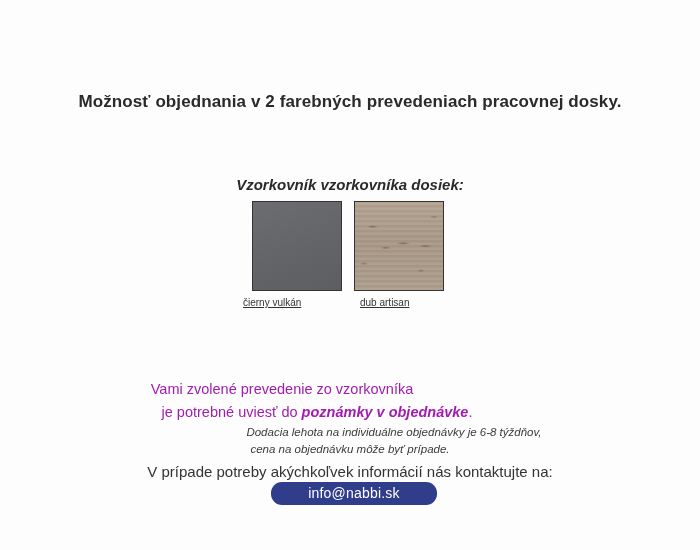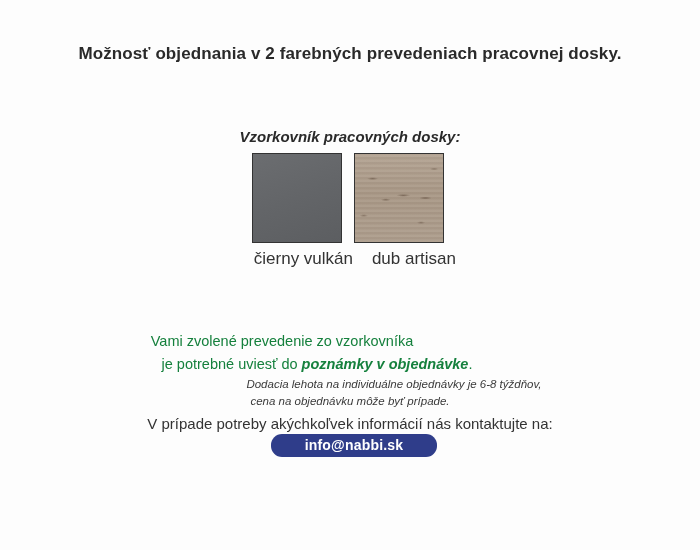--- a/index.html
+++ b/index.html
@@ -8,21 +8,21 @@
     }
     body {
       width: 700px;
       height: 550px;
       background: #fdfdfd;
       position: relative;
       overflow: hidden;
       font-family: "Liberation Sans", "DejaVu Sans", sans-serif;
       color: #2b2b2b;
     }
-    .abs { position: absolute; }
+    .abs { position: absolute; margin-top: 48px; }
     .headline {
       left: 0; width: 700px; top: 44px;
       text-align: center;
       font-size: 17px;
       font-weight: bold;
       color: #2a2a2a;
       letter-spacing: 0.1px;
     }
     .swatch-title {
       left: 0; width: 700px; top: 128px;
@@ -51,32 +51,33 @@
         radial-gradient(ellipse 7px 2px at 35% 52%, rgba(80,60,45,0.5), transparent 70%),
         radial-gradient(ellipse 6px 2px at 90% 17%, rgba(90,70,55,0.45), transparent 70%),
         radial-gradient(ellipse 6px 2px at 10% 70%, rgba(90,70,55,0.45), transparent 70%),
         radial-gradient(ellipse 6px 2px at 75% 78%, rgba(90,70,55,0.45), transparent 70%),
         repeating-linear-gradient(0deg, rgba(255,255,255,0.05) 0px, rgba(255,255,255,0.05) 2px, rgba(0,0,0,0.03) 3px, rgba(0,0,0,0.03) 5px),
         linear-gradient(180deg, #b3a392 0%, #a99886 45%, #ad9d8c 100%);
     }
     .swatch-label {
       top: 249px;
       width: 110px;
-      text-align: right;
-      font-size: 17px;
+      text-align: left;
+      font-size: 10px;
       color: #333;
+      text-decoration: underline;
     }
     .swatch-label.gray { left: 243px; }
-    .swatch-label.wood { left: 346px; }
+    .swatch-label.wood { left: 360px; }
 
     .info1, .info2 {
       left: 0; width: 564px;
       text-align: center;
       font-size: 14.5px;
-      color: #15803d;
+      color: #a21caf;
     }
     .info1 { top: 333px; }
     .info2 { top: 356px; padding-left: 35px; }
     .info2 b { font-style: italic; font-weight: bold; }
     .note1, .note2 {
       left: 0; width: 700px;
       text-align: center;
       font-size: 11.5px;
       font-style: italic;
       color: #3a3a3a;
@@ -88,34 +89,34 @@
       text-align: center;
       font-size: 15px;
       color: #333;
     }
     .email-btn {
       left: 271px; top: 434px;
       width: 166px; height: 23px;
       background: #2f3d8a;
       border-radius: 11px;
       color: #ffffff;
-      font-weight: bold;
+      font-weight: normal;
       font-size: 14px;
       text-align: center;
       line-height: 23px;
       text-decoration: none;
       letter-spacing: 0.2px;
     }
   </style>
 </head>
 <body>
 
 <div class="abs headline">Možnosť objednania v 2 farebných prevedeniach pracovnej dosky.</div>
 
-<div class="abs swatch-title">Vzorkovník pracovných dosky:</div>
+<div class="abs swatch-title">Vzorkovník vzorkovníka dosiek:</div>
 
 <div class="abs swatch gray"></div>
 <div class="abs swatch wood"></div>
 
 <div class="abs swatch-label gray">čierny vulkán</div>
 <div class="abs swatch-label wood">dub artisan</div>
 
 <div class="abs info1">Vami zvolené prevedenie zo vzorkovníka</div>
 <div class="abs info2"><span>je potrebné uviesť do </span><b>poznámky v objednávke</b><span>.</span></div>
 

